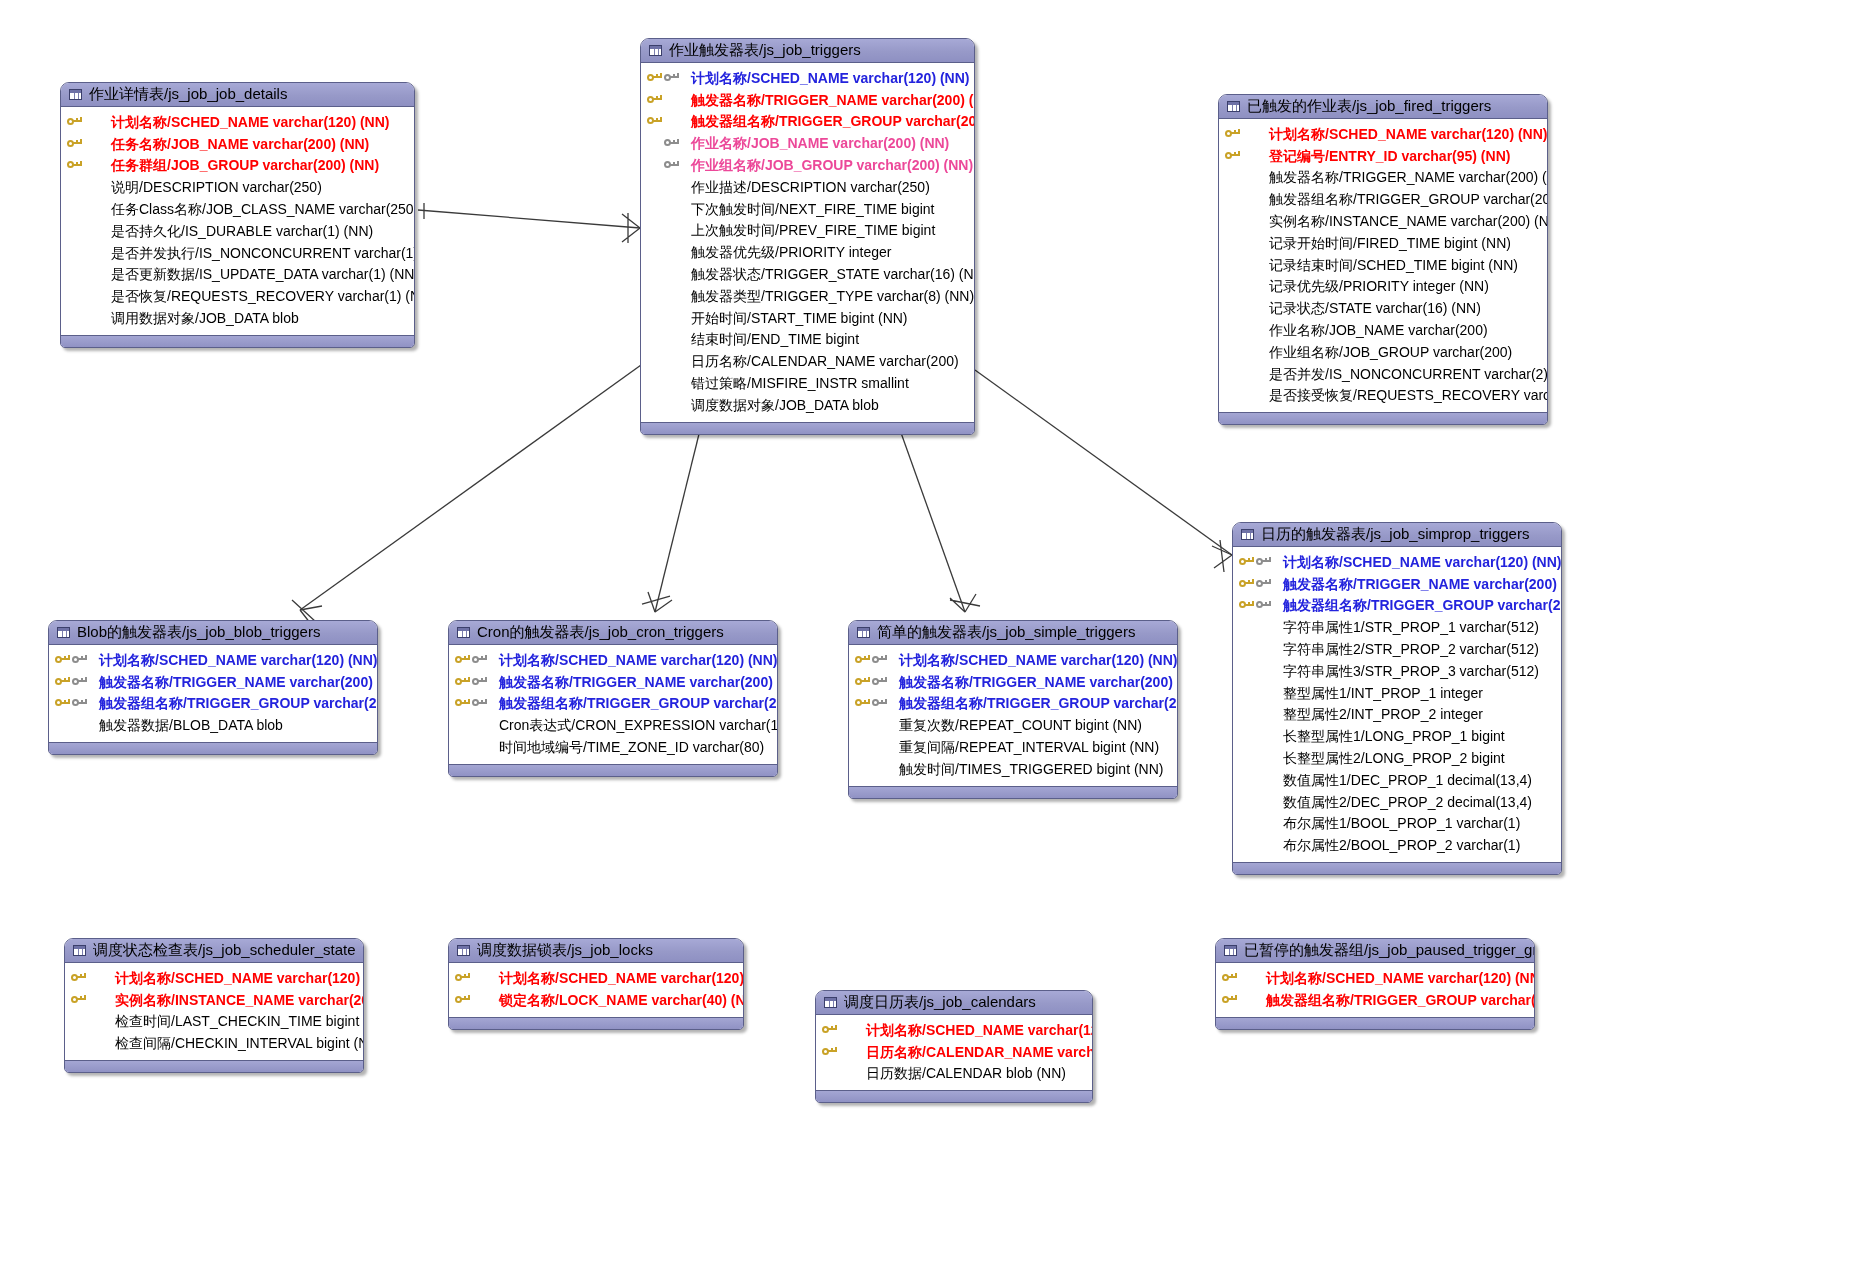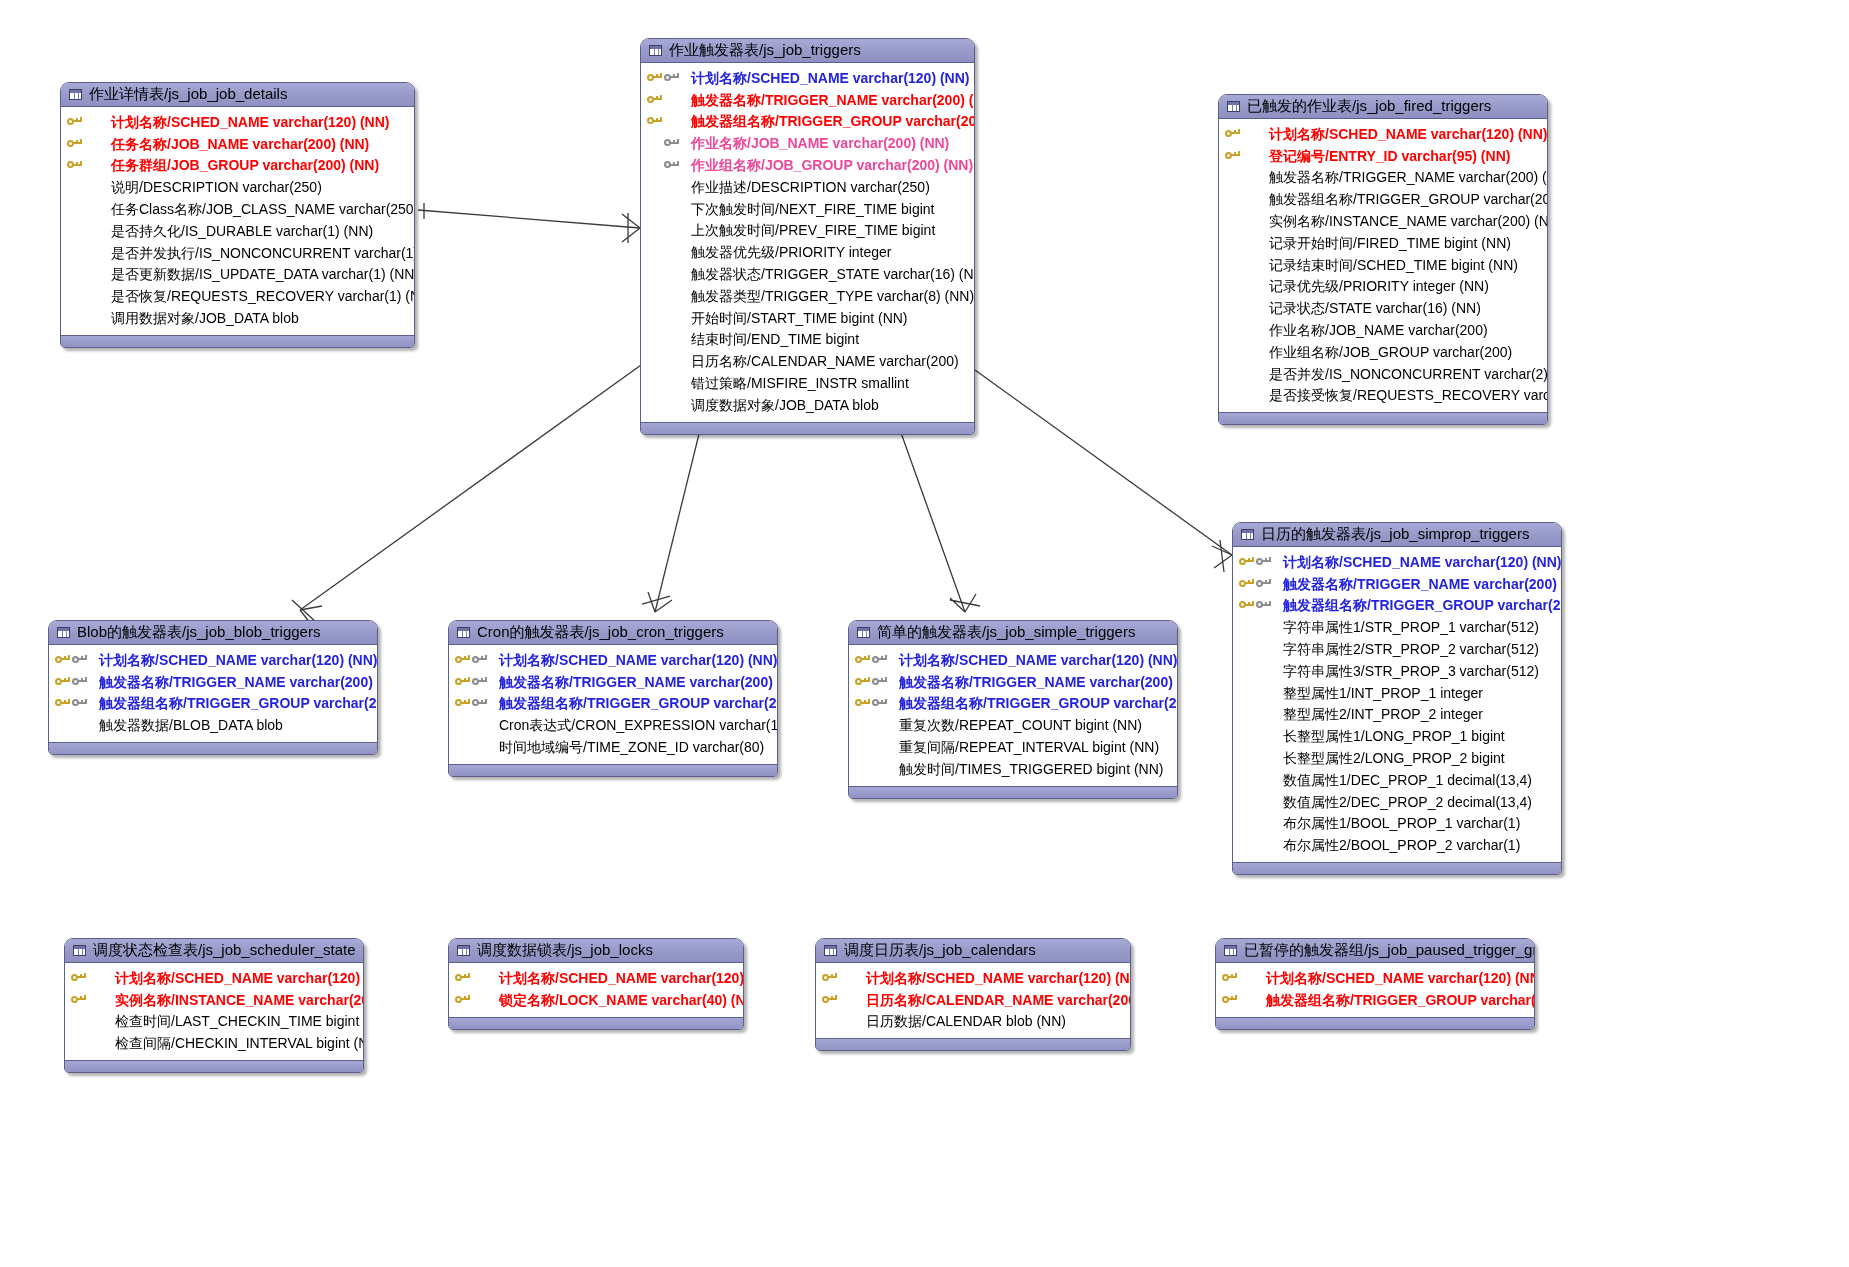--- a/index.html
+++ b/index.html
@@ -846,21 +846,21 @@
               <i></i>
               <b></b>
             </span>
             <span class="key grey hidden"></span>
           </span>
           <span class="label c-red">锁定名称/LOCK_NAME varchar(40) (NN)</span>
         </div>
       </div>
       <div class="ent-footer"></div>
     </div>
-    <div class="entity" style="left: 815px; top: 938px; width: 316px;">
+    <div class="entity" style="left: 815px; top: 990px; width: 278px;">
       <div class="ent-header">
         <span class="tbl-icon"></span>
         <span>调度日历表/js_job_calendars</span>
       </div>
       <div class="ent-body">
         <div class="attr">
           <span class="keycell">
             <span class="key gold">
               <i></i>
               <b></b>

